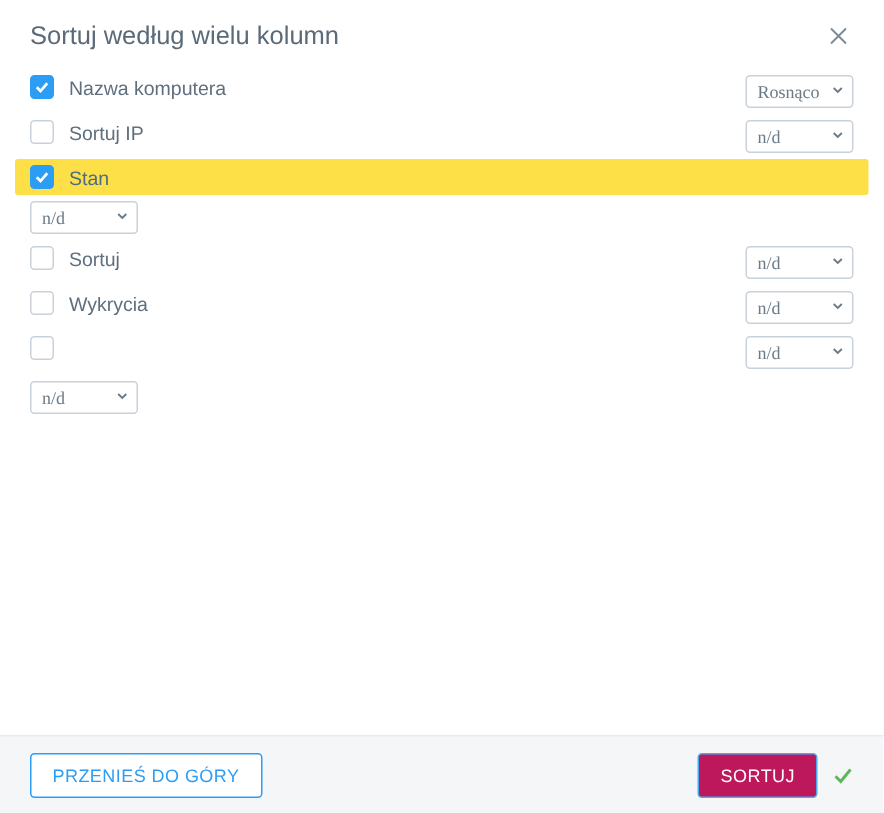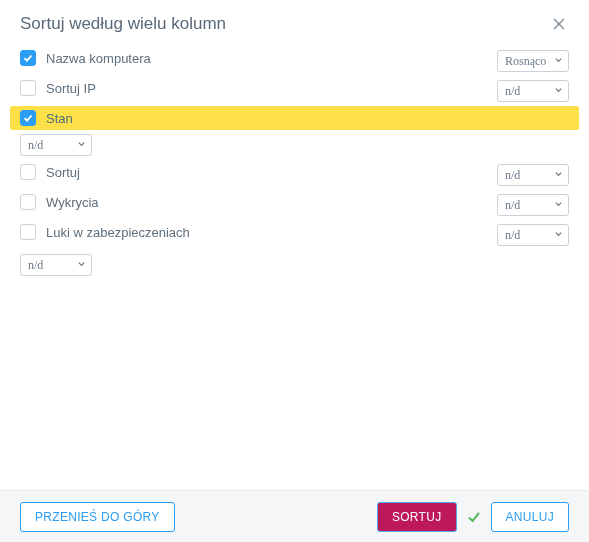--- a/index.html
+++ b/index.html
@@ -231,21 +231,20 @@
         <div class="select">
           <span>n/d</span>
           <span class="chevron"><svg width="9" height="9" viewBox="0 0 10 10">
               <polyline points="2,3.5 5,6.5 8,3.5" fill="none" stroke="currentColor" stroke-width="1.4"></polyline>
             </svg></span>
         </div>
       </div>
       <div class="row">
         <div class="row-left">
           <div class="checkbox"></div>
-          <span class="row-label">Luki w zabezpieczeniach</span>
         </div>
         <div class="select">
           <span>n/d</span>
           <span class="chevron"><svg width="9" height="9" viewBox="0 0 10 10">
               <polyline points="2,3.5 5,6.5 8,3.5" fill="none" stroke="currentColor" stroke-width="1.4"></polyline>
             </svg></span>
         </div>
       </div>
       <div class="row">
         <div class="select">
@@ -261,17 +260,16 @@
     <div class="footer-left">
       <div class="btn">PRZENIEŚ DO GÓRY</div>
     </div>
     <div class="footer-right">
       <div class="btn primary">SORTUJ</div>
       <div class="check-confirm">
         <svg width="14" height="14" viewBox="0 0 14 14">
           <polyline points="2,7.5 5.5,11 12,3" fill="none" stroke="currentColor" stroke-width="2"></polyline>
         </svg>
       </div>
-      <div class="btn">ANULUJ</div>
     </div>
   </div>
 
 </div>
 
 </body></html>

